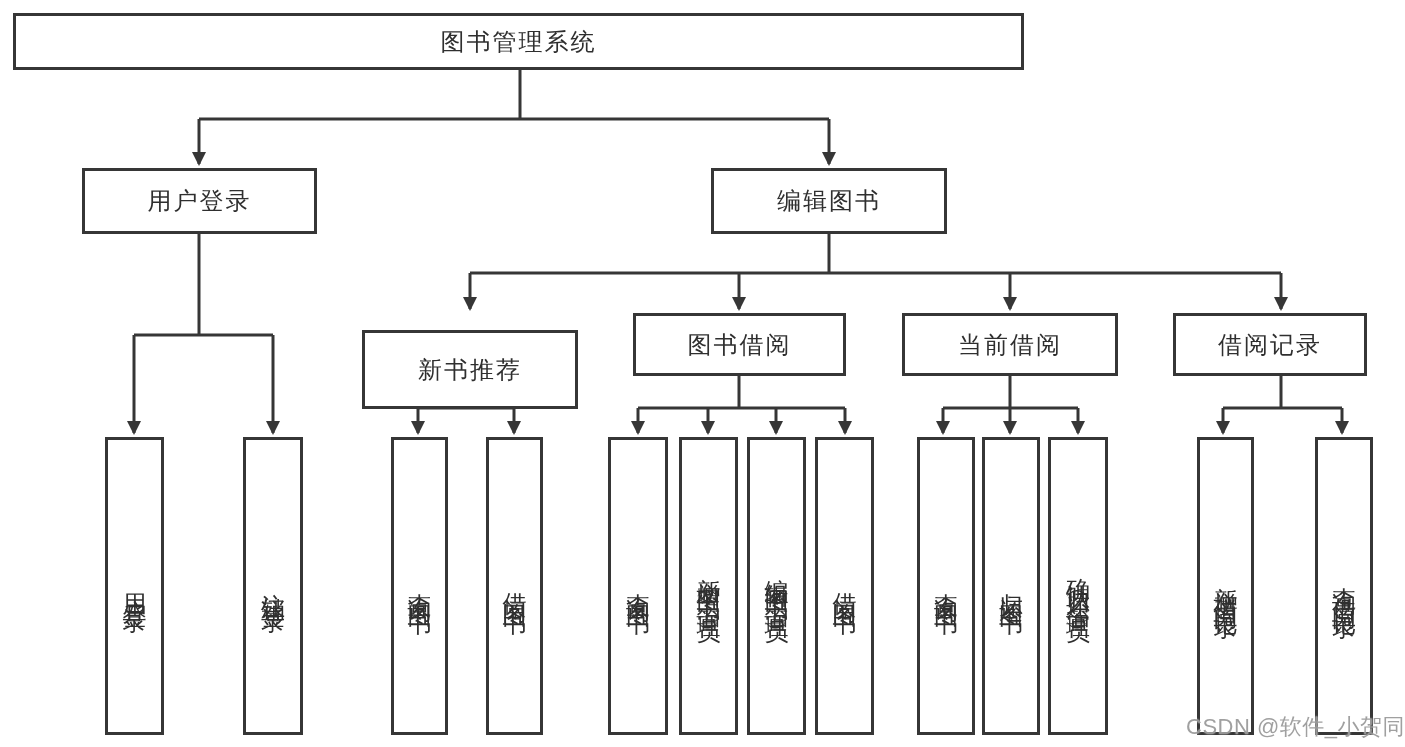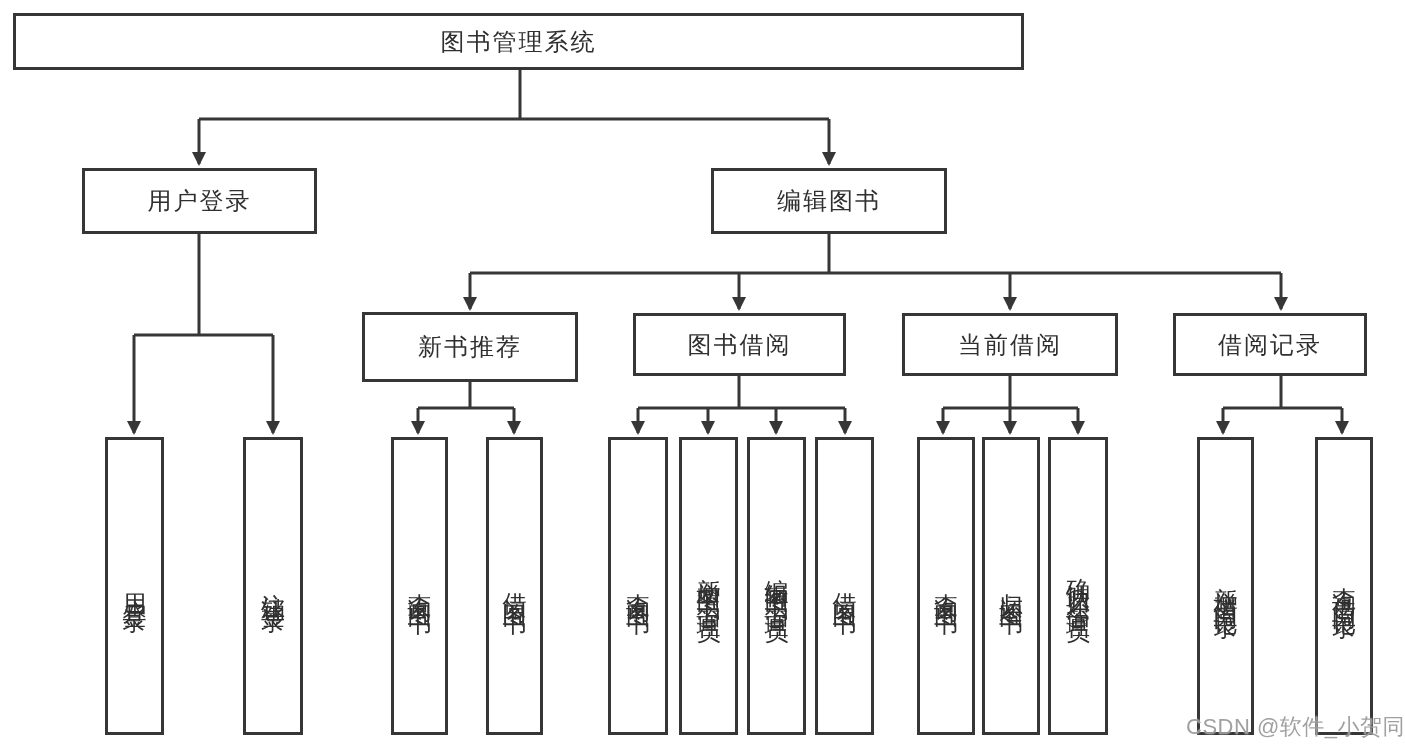--- a/index.html
+++ b/index.html
@@ -110,21 +110,21 @@
     <span class="lbl">图书管理系统</span>
   </div>
 
   <div class="node h" style="left:82px;top:168px;width:235px;height:66px">
     <span class="lbl">用户登录</span>
   </div>
   <div class="node h" style="left:711px;top:168px;width:236px;height:66px">
     <span class="lbl">编辑图书</span>
   </div>
 
-  <div class="node h" style="left:362px;top:312px;width:216px;height:70px">
+  <div class="node h" style="left:362px;top:330px;width:216px;height:79px">
     <span class="lbl">新书推荐</span>
   </div>
   <div class="node h" style="left:633px;top:313px;width:213px;height:63px">
     <span class="lbl">图书借阅</span>
   </div>
   <div class="node h" style="left:902px;top:313px;width:216px;height:63px">
     <span class="lbl">当前借阅</span>
   </div>
   <div class="node h" style="left:1173px;top:313px;width:194px;height:63px">
     <span class="lbl">借阅记录</span>

